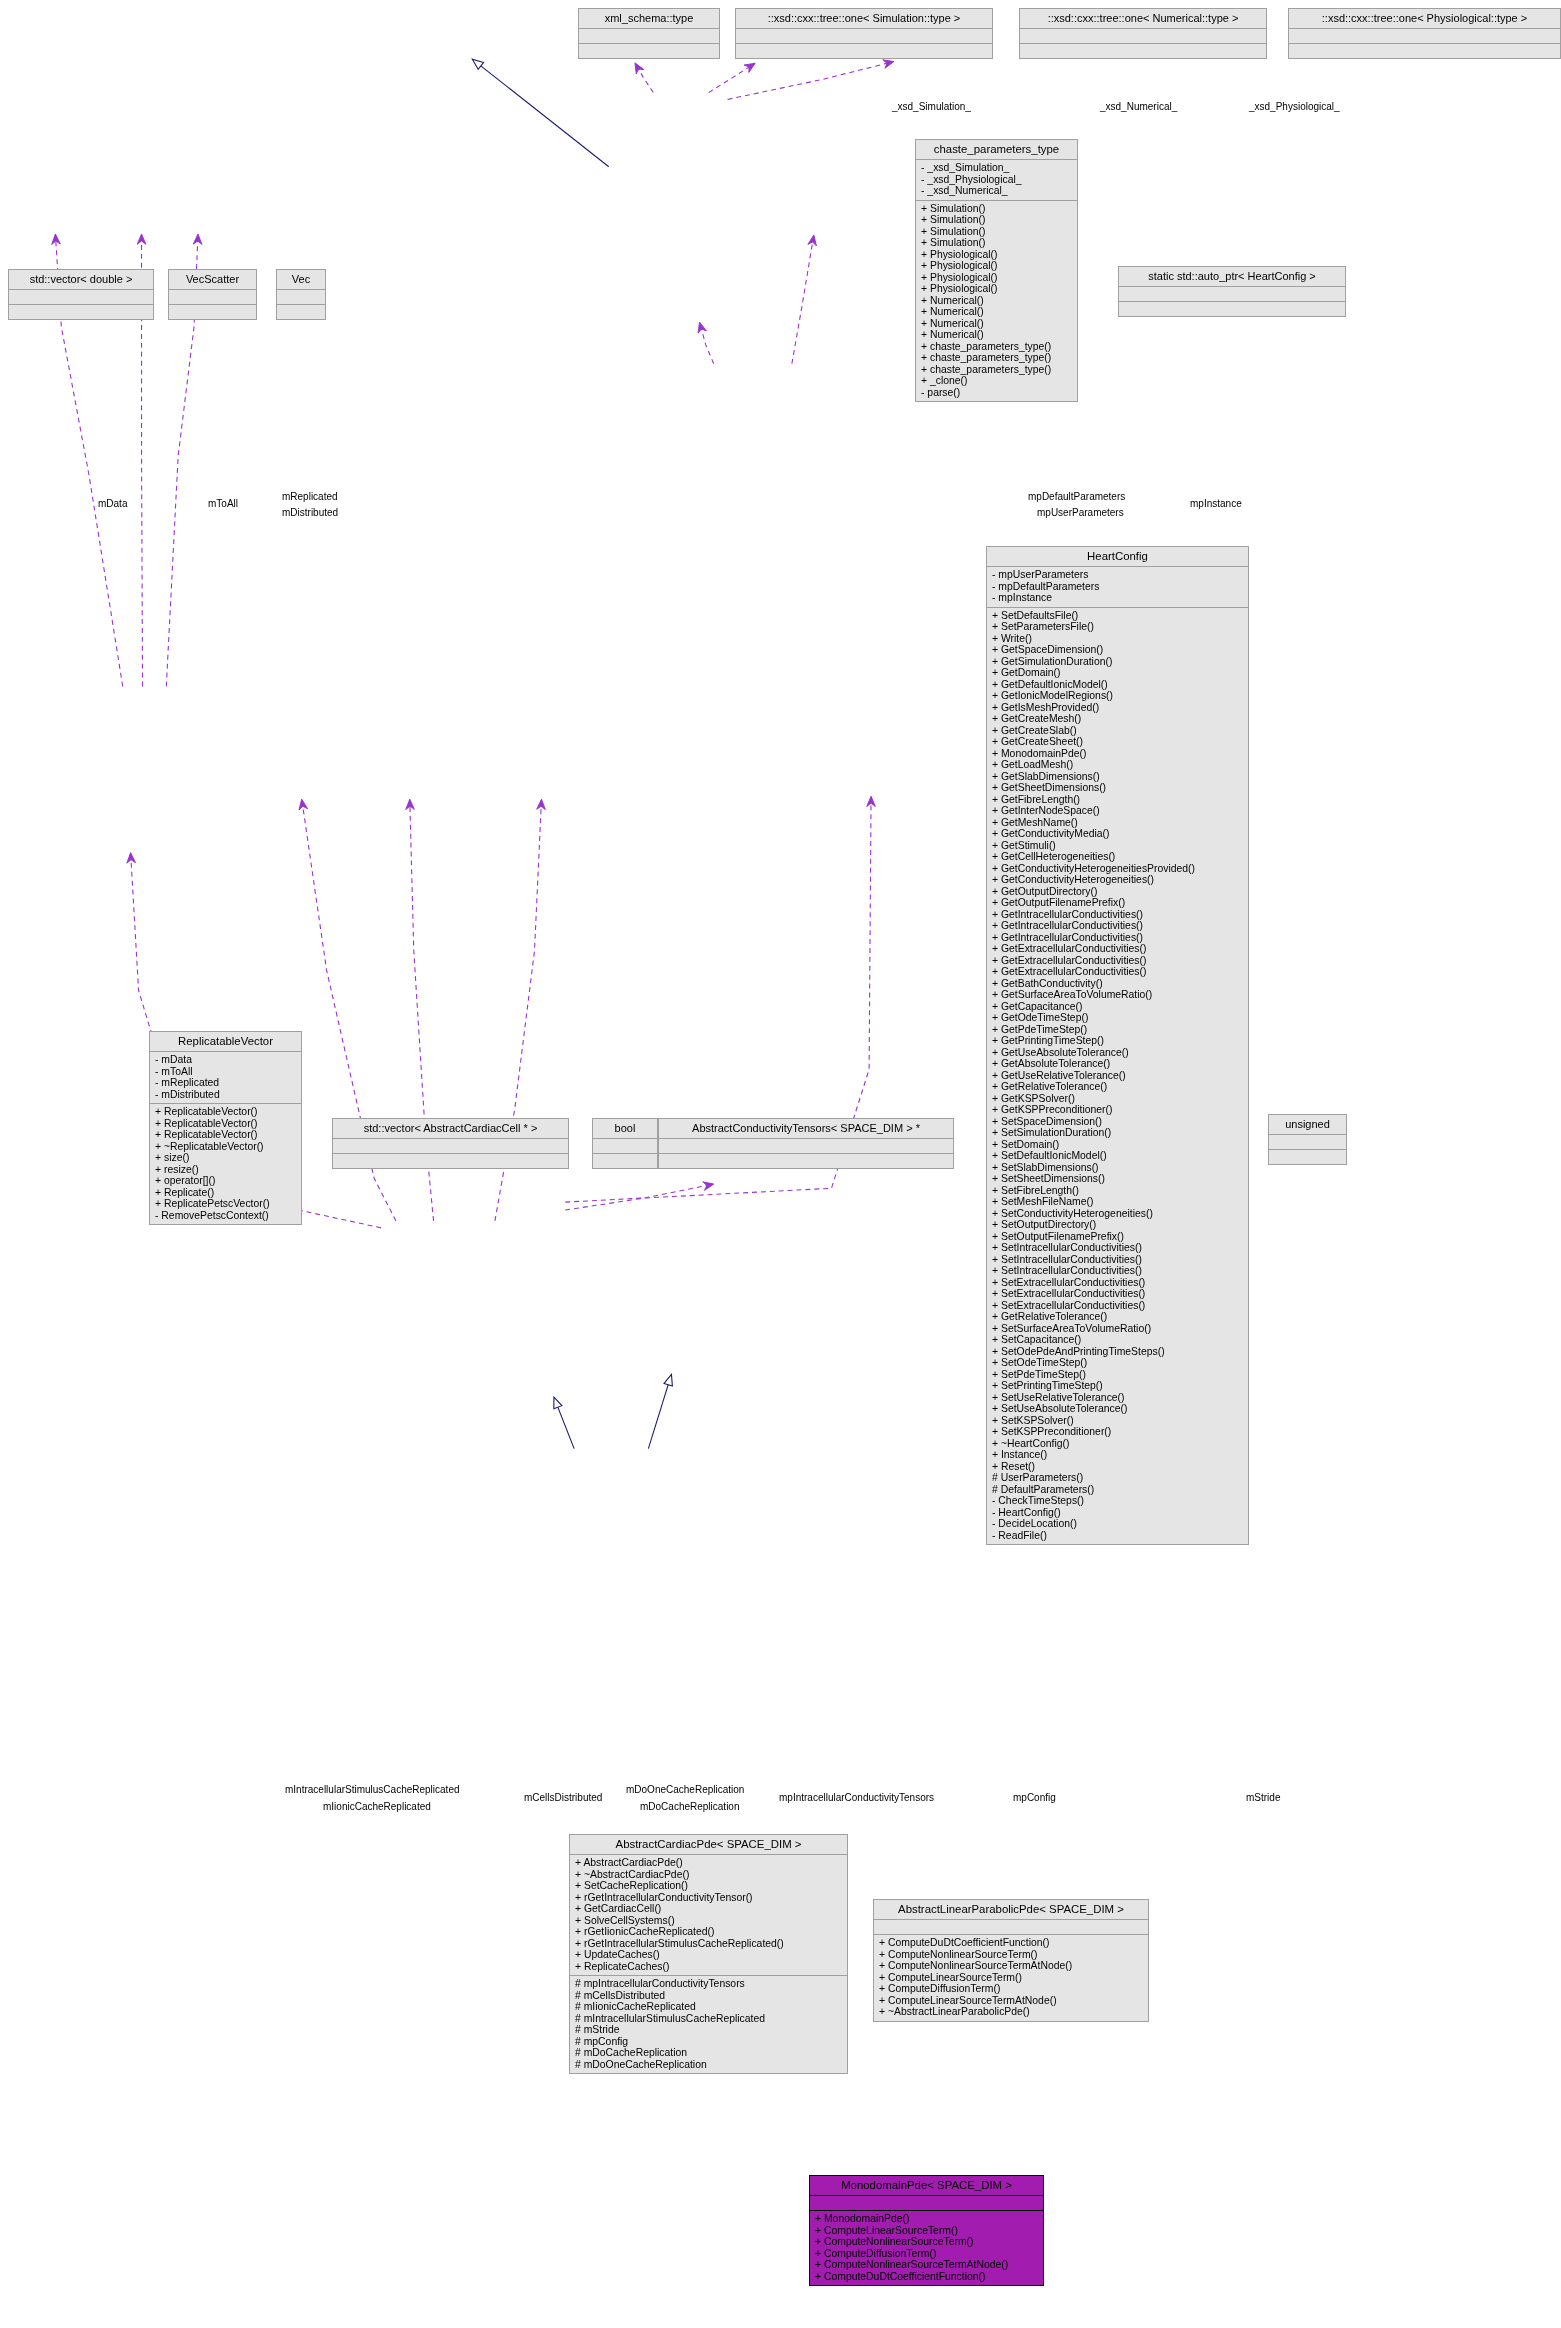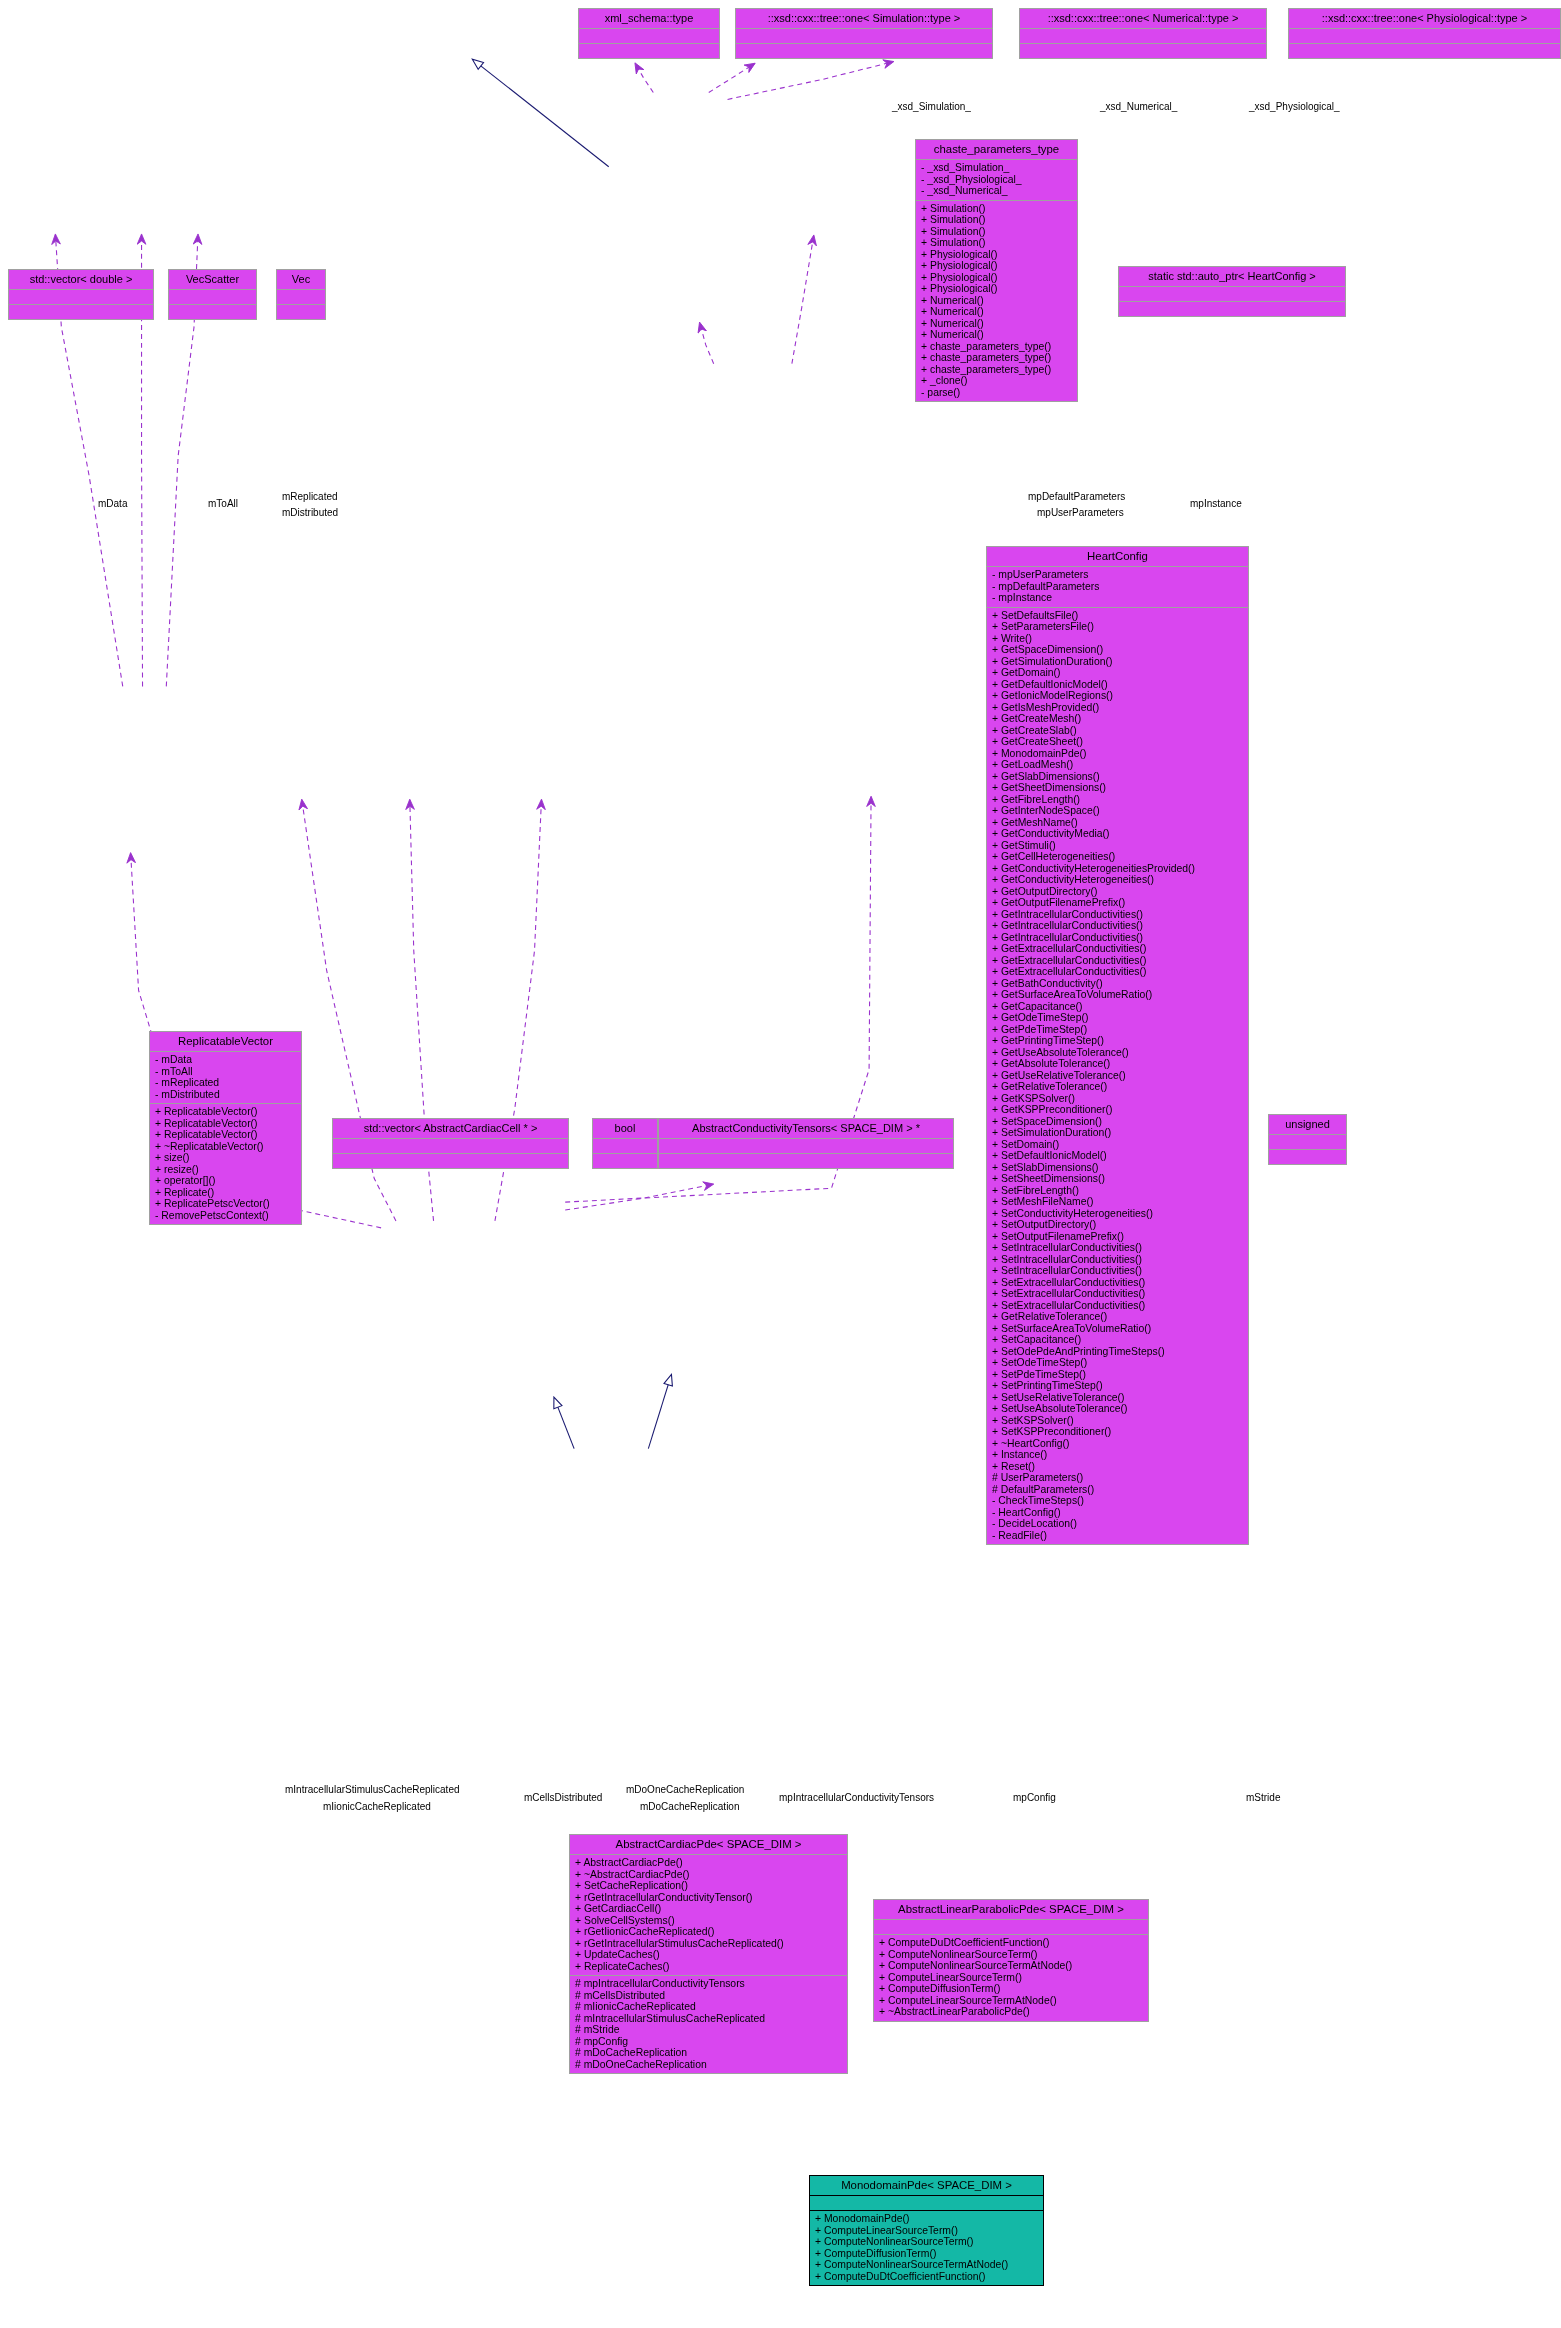--- a/index.html
+++ b/index.html
@@ -1,21 +1,21 @@
 <!DOCTYPE html>
 <html><head>
 <meta charset="utf-8">
 <style>
   html,body{margin:0;padding:0;background:#ffffff;}
   body{font-family:"Liberation Sans","DejaVu Sans",sans-serif;}
   #canvas{position:relative;width:1561px;height:2329px;overflow:hidden;background:#fff;}
   svg.edges{position:absolute;left:0;top:0;width:1561px;height:2329px;pointer-events:none;}
 
-  .node{position:absolute;box-sizing:border-box;border:1px solid #a0a0a0;background:#d946ef;}
-  .node.highlight{background:#14b8a6;border:1px solid #000000;}
+  .node{position:absolute;box-sizing:border-box;border:1px solid #a0a0a0;background:#e5e5e5;}
+  .node.highlight{background:#a21caf;border:1px solid #000000;}
   .node .title{text-align:center;padding:3px 6px 4px 6px;font-size:11.4px;color:#000;white-space:nowrap;}
   .node .sec{border-top:1px solid #a0a0a0;padding:2px 5px 3px 5px;}
   .node.highlight .sec{border-top:1px solid #000000;}
   .node .sec.empty{height:14px;padding:0;}
   .node .sec div{font-size:10.4px;line-height:11.5px;color:#000;white-space:nowrap;}
   .node.small .title{font-size:11px;padding:3px 8px 4px 8px;}
 
   .elabel{position:absolute;font-size:10px;line-height:11.4px;color:#000;white-space:nowrap;}
 </style>
 </head>

